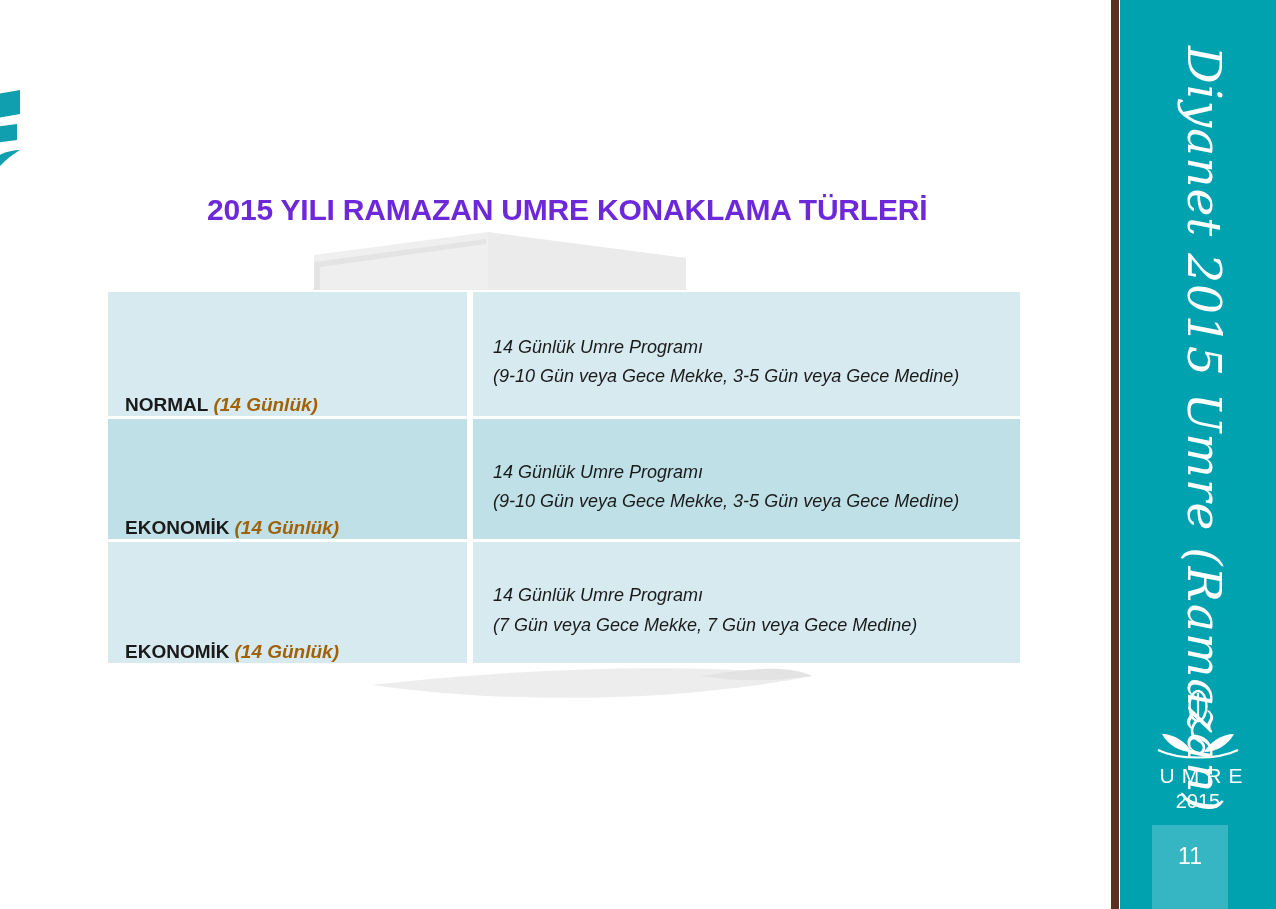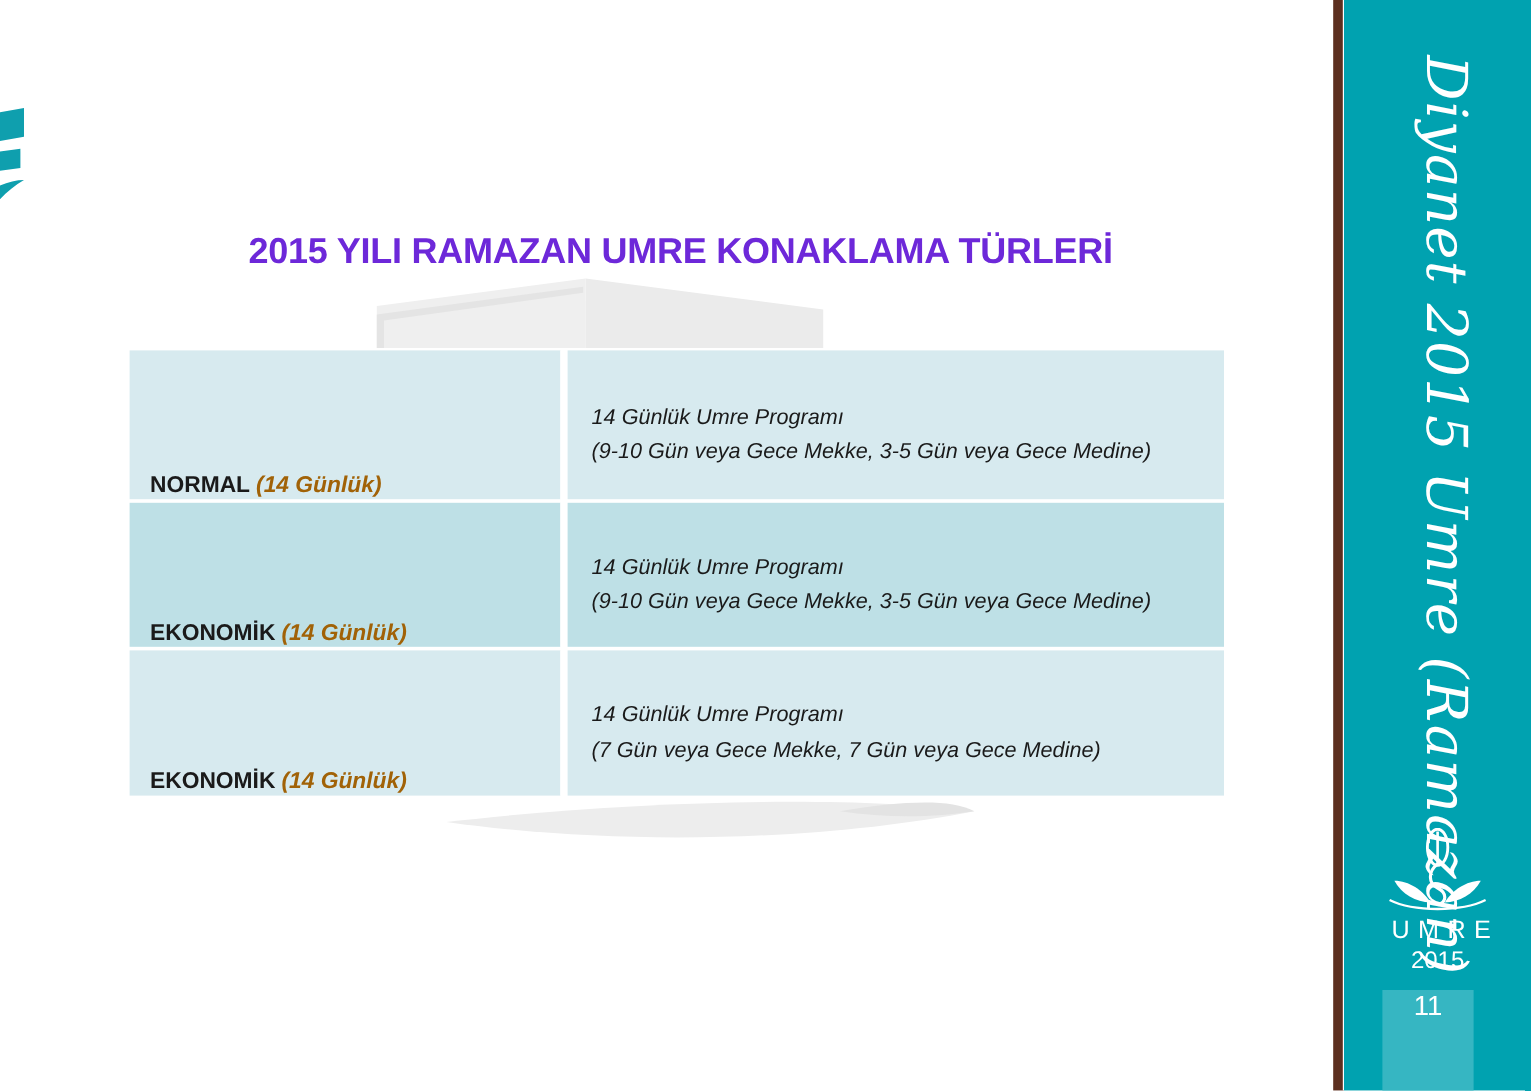--- a/index.html
+++ b/index.html
@@ -189,21 +189,21 @@
     left: 32px;
     top: 825px;
     width: 76px;
     height: 84px;
     background: #36b6c2;
   }
   .page-num {
     font-size: 23px;
     color: #ffffff;
     text-align: center;
-    padding-top: 0;
+    padding-top: 18px;
   }
 </style>
 </head>
 <body>
 
 <div id="slide">
 
   <svg class="corner-mark" viewBox="0 0 70 92">
     <path d="M0 8 L34 2 L34 26 L0 32 Z" fill="#0f9fae"></path>
     <path d="M0 40 L31 36 L31 52 L0 56 Z" fill="#0f9fae"></path>

